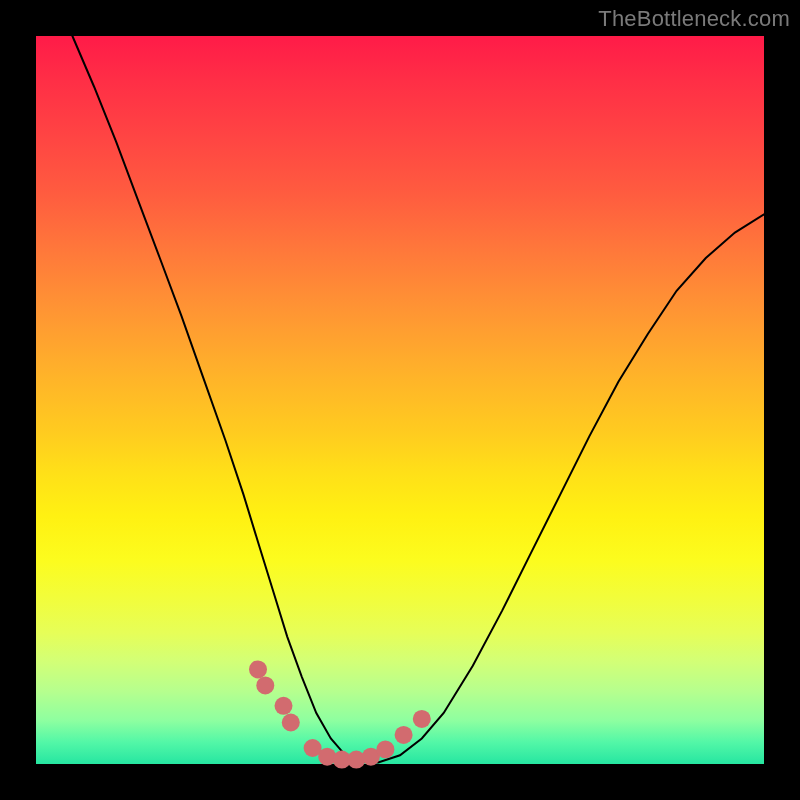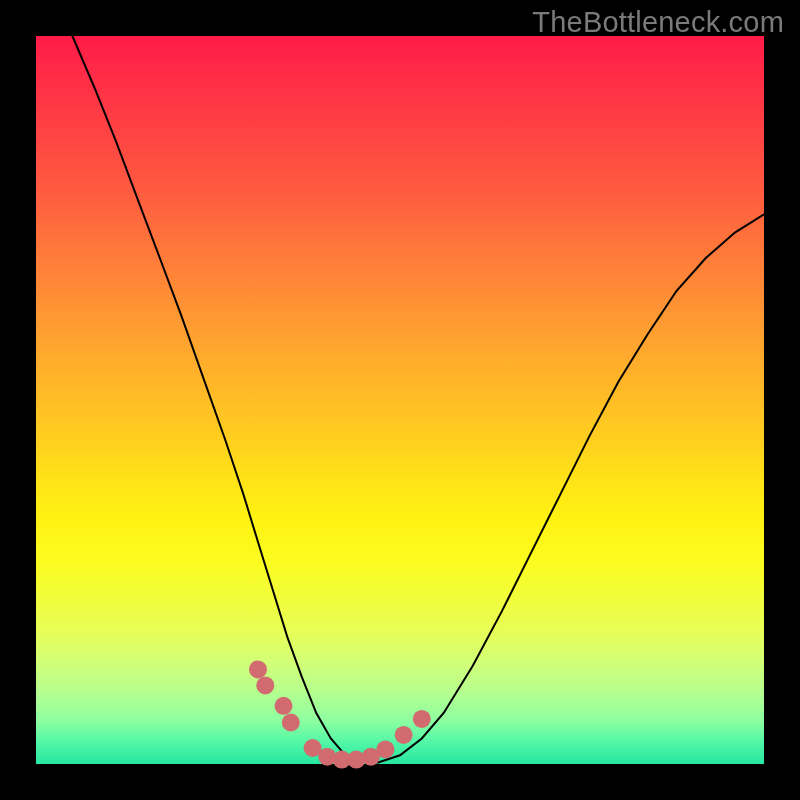--- a/index.html
+++ b/index.html
@@ -61,23 +61,23 @@
     stroke: #000;
     stroke-width: 2;
     stroke-linecap: round;
   }
   .dot {
     fill: #d26b6f;
   }
   .watermark {
     position: absolute;
     top: 6px;
-    right: 16px;
+    right: 10px;
     color: #7a7a7a;
-    font-size: 29px;
+    font-size: 22px;
     font-weight: 500;
     letter-spacing: 0.2px;
     user-select: none;
   }
 </style>
 </head>
 <body>
 
 <div class="frame">
   <div class="plot-area">

